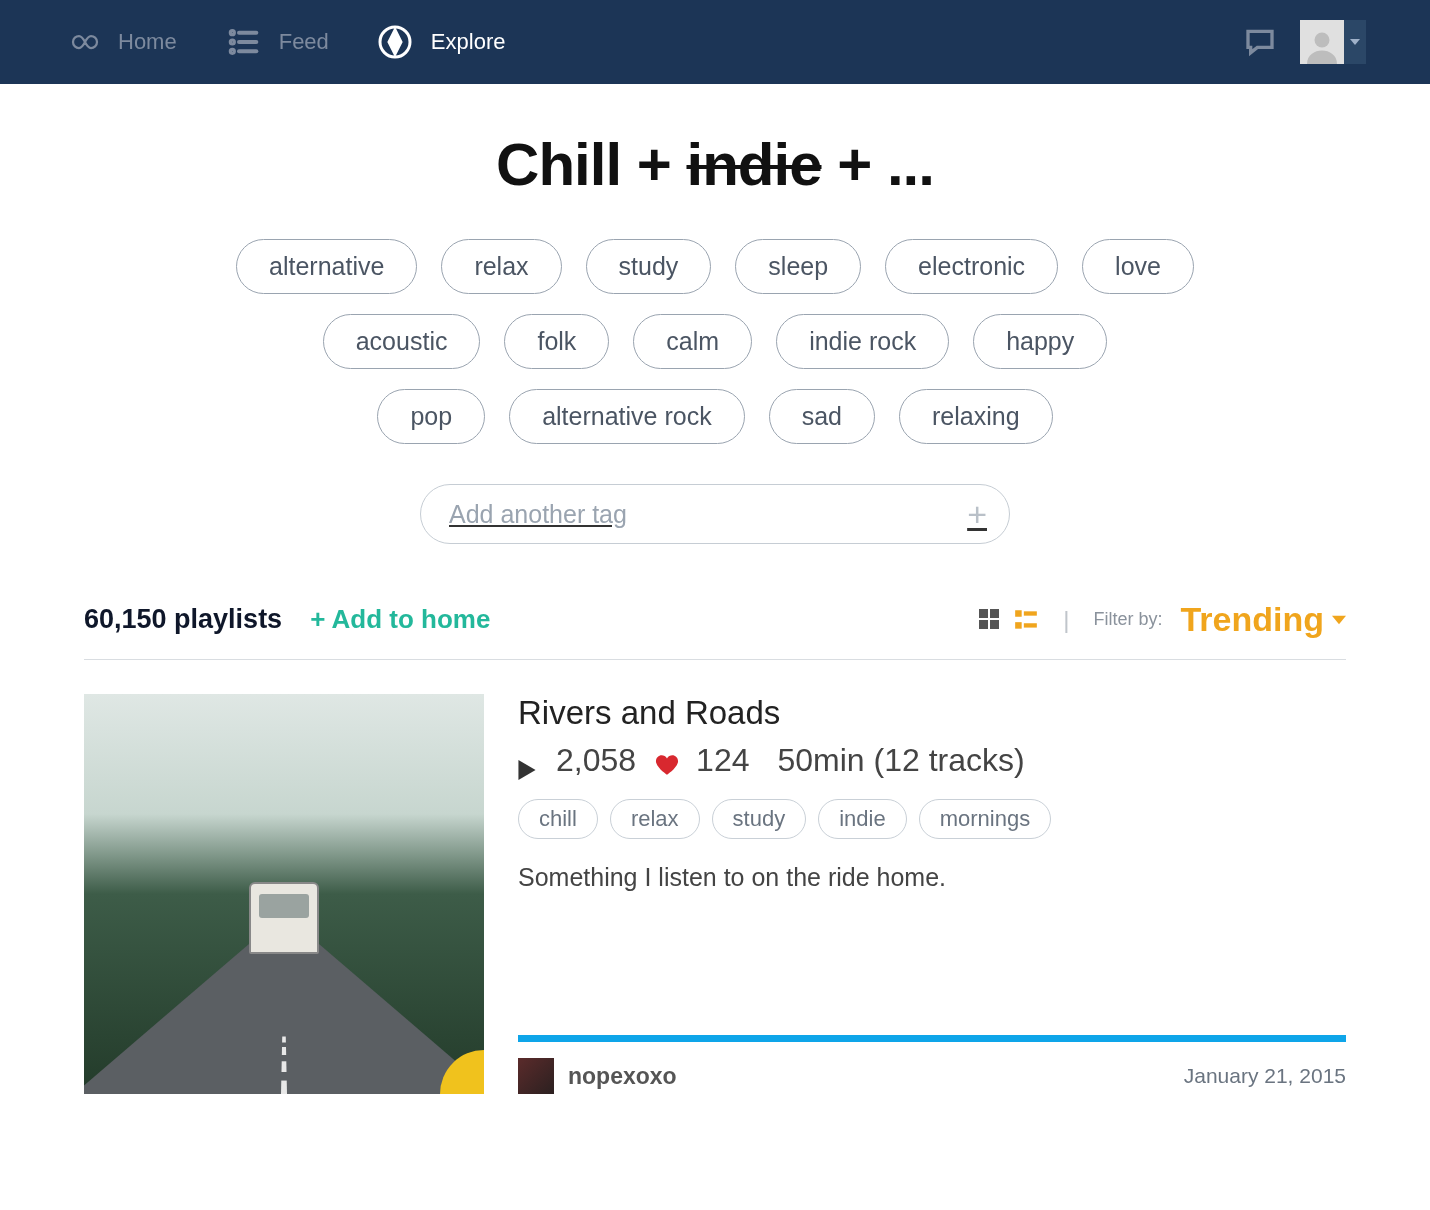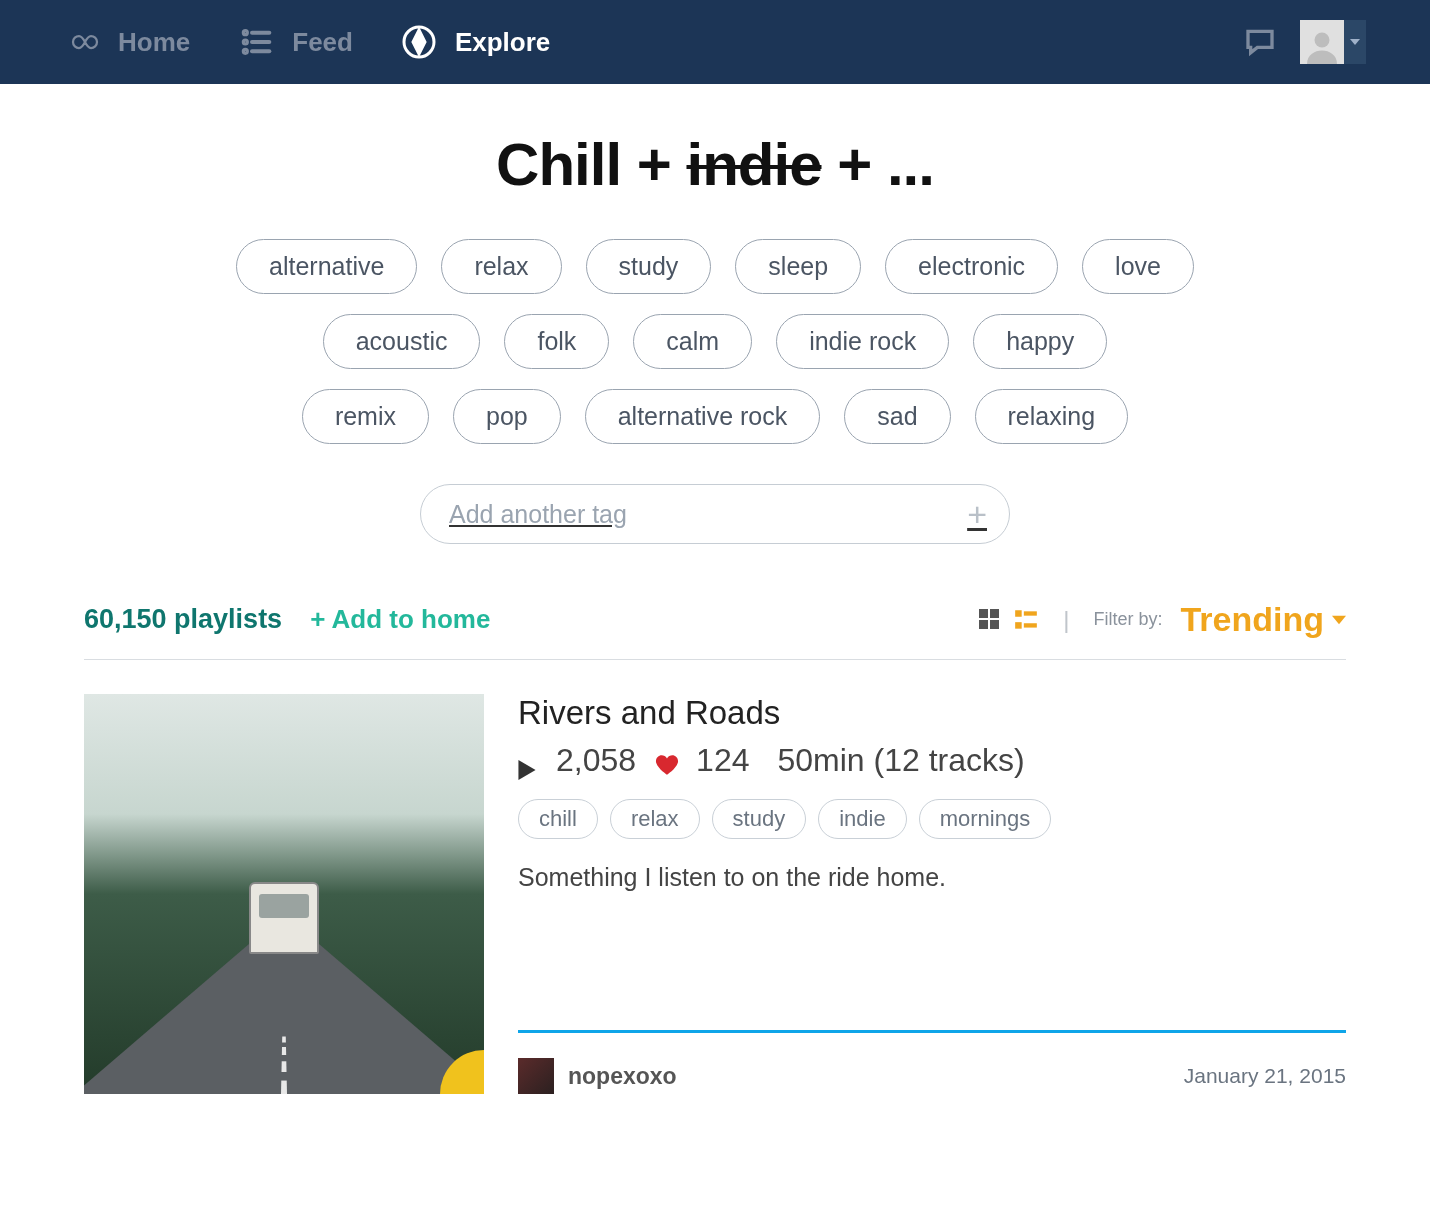--- a/index.html
+++ b/index.html
@@ -14,21 +14,21 @@
   background: #1c3556;
   height: 84px;
   display: flex;
   align-items: center;
   padding: 0 64px 0 64px;
   justify-content: space-between;
 }
 .nav-left { display: flex; align-items: center; gap: 48px; }
 .nav-item {
   display: flex; align-items: center; gap: 18px;
-  color: #7d8a9e; font-weight: 700; font-size: 26px;
+  color: #7d8a9e; font-weight: 400; font-size: 22px;
   cursor: pointer;
 }
 .nav-item.active { color: #fff; }
 .nav-icon { width: 36px; height: 36px; display:inline-flex; align-items:center; justify-content:center; }
 .nav-right { display:flex; align-items:center; gap: 24px; }
 .chat-icon { color:#7d8a9e; width:32px; height:32px; }
 .avatar-wrap { display:flex; align-items:center; }
 .avatar {
   width: 44px; height: 44px; background:#e0e0e0;
   display:flex; align-items:flex-end; justify-content:center; overflow:hidden;
@@ -67,21 +67,21 @@
 .add-tag input::placeholder { color:#9aa4b0; }
 .plus-icon { color:#b9c0c8; font-size:34px; font-weight:300; }
 
 .results-bar {
   margin: 56px 84px 0 84px;
   border-bottom:1px solid #d9dde1;
   padding-bottom: 20px;
   display:flex; align-items:center; justify-content:space-between;
 }
 .results-left { display:flex; align-items:baseline; gap: 28px; }
-.playlist-count { font-size:27px; font-weight:700; color:#0f766e; }
+.playlist-count { font-size:27px; font-weight:700; color:#0f172a; }
 .add-home { color:#23b89b; font-size:26px; font-weight:700; cursor:pointer; }
 .results-right { display:flex; align-items:center; gap: 18px; }
 .view-toggle { display:flex; gap:10px; align-items:center; }
 .view-grid, .view-list { width:26px; height:26px; display:inline-block; }
 .view-grid { color:#555; }
 .view-list { color:#f0a51d; }
 .divider { color:#c0c5cb; font-size:24px; margin:0 6px; }
 .filter-label { color:#8a929c; font-size:18px; }
 .filter-value { color:#f0a51d; font-size:34px; font-weight:700; display:flex; align-items:center; gap:8px; cursor:pointer; }
 
@@ -108,21 +108,21 @@
 .stats-row { display:flex; align-items:center; gap:18px; font-size:32px; color:#444; margin-bottom:20px; }
 .play-icon { width:20px; height:20px; }
 .heart-icon { color:#d8282f; width:24px; height:24px; }
 .duration { margin-left:10px; }
 .mini-tags { display:flex; gap:12px; margin-bottom:24px; }
 .mini-tag {
   border:1.5px solid #c9d0d7; border-radius:999px; padding:6px 20px;
   font-size:22px; color:#6a7480; cursor:pointer;
 }
 .desc { font-size:25px; color:#444; }
-.card-footer { margin-top:auto; border-top:3px solid #0ea5e9; padding-top:25px; display:flex; align-items:center; justify-content:space-between; }
+.card-footer { margin-top:auto; border-top:7px solid #0ea5e9; padding-top:16px; display:flex; align-items:center; justify-content:space-between; }
 .author-wrap { display:flex; align-items:center; gap:14px; }
 .author-avatar { width:36px; height:36px; background:linear-gradient(135deg,#5b2b2b,#2b2020); }
 .author-name { font-weight:700; font-size:23px; color:#555; }
 .card-date { font-size:21px; color:#6a7480; }
 </style>
 </head>
 <body>
 
 <div class="navbar">
   <div class="nav-left">
@@ -197,21 +197,20 @@
     <span class="tag-pill">love</span>
   </div>
   <div class="tag-row">
     <span class="tag-pill">acoustic</span>
     <span class="tag-pill">folk</span>
     <span class="tag-pill">calm</span>
     <span class="tag-pill">indie rock</span>
     <span class="tag-pill">happy</span>
   </div>
   <div class="tag-row">
-    <span class="tag-pill">remix</span>
     <span class="tag-pill">pop</span>
     <span class="tag-pill">alternative rock</span>
     <span class="tag-pill">sad</span>
     <span class="tag-pill">relaxing</span>
   </div>
 </div>
 
 <div class="add-tag-wrap">
   <div class="add-tag">
     <input type="text" placeholder="Add another tag" style="">

